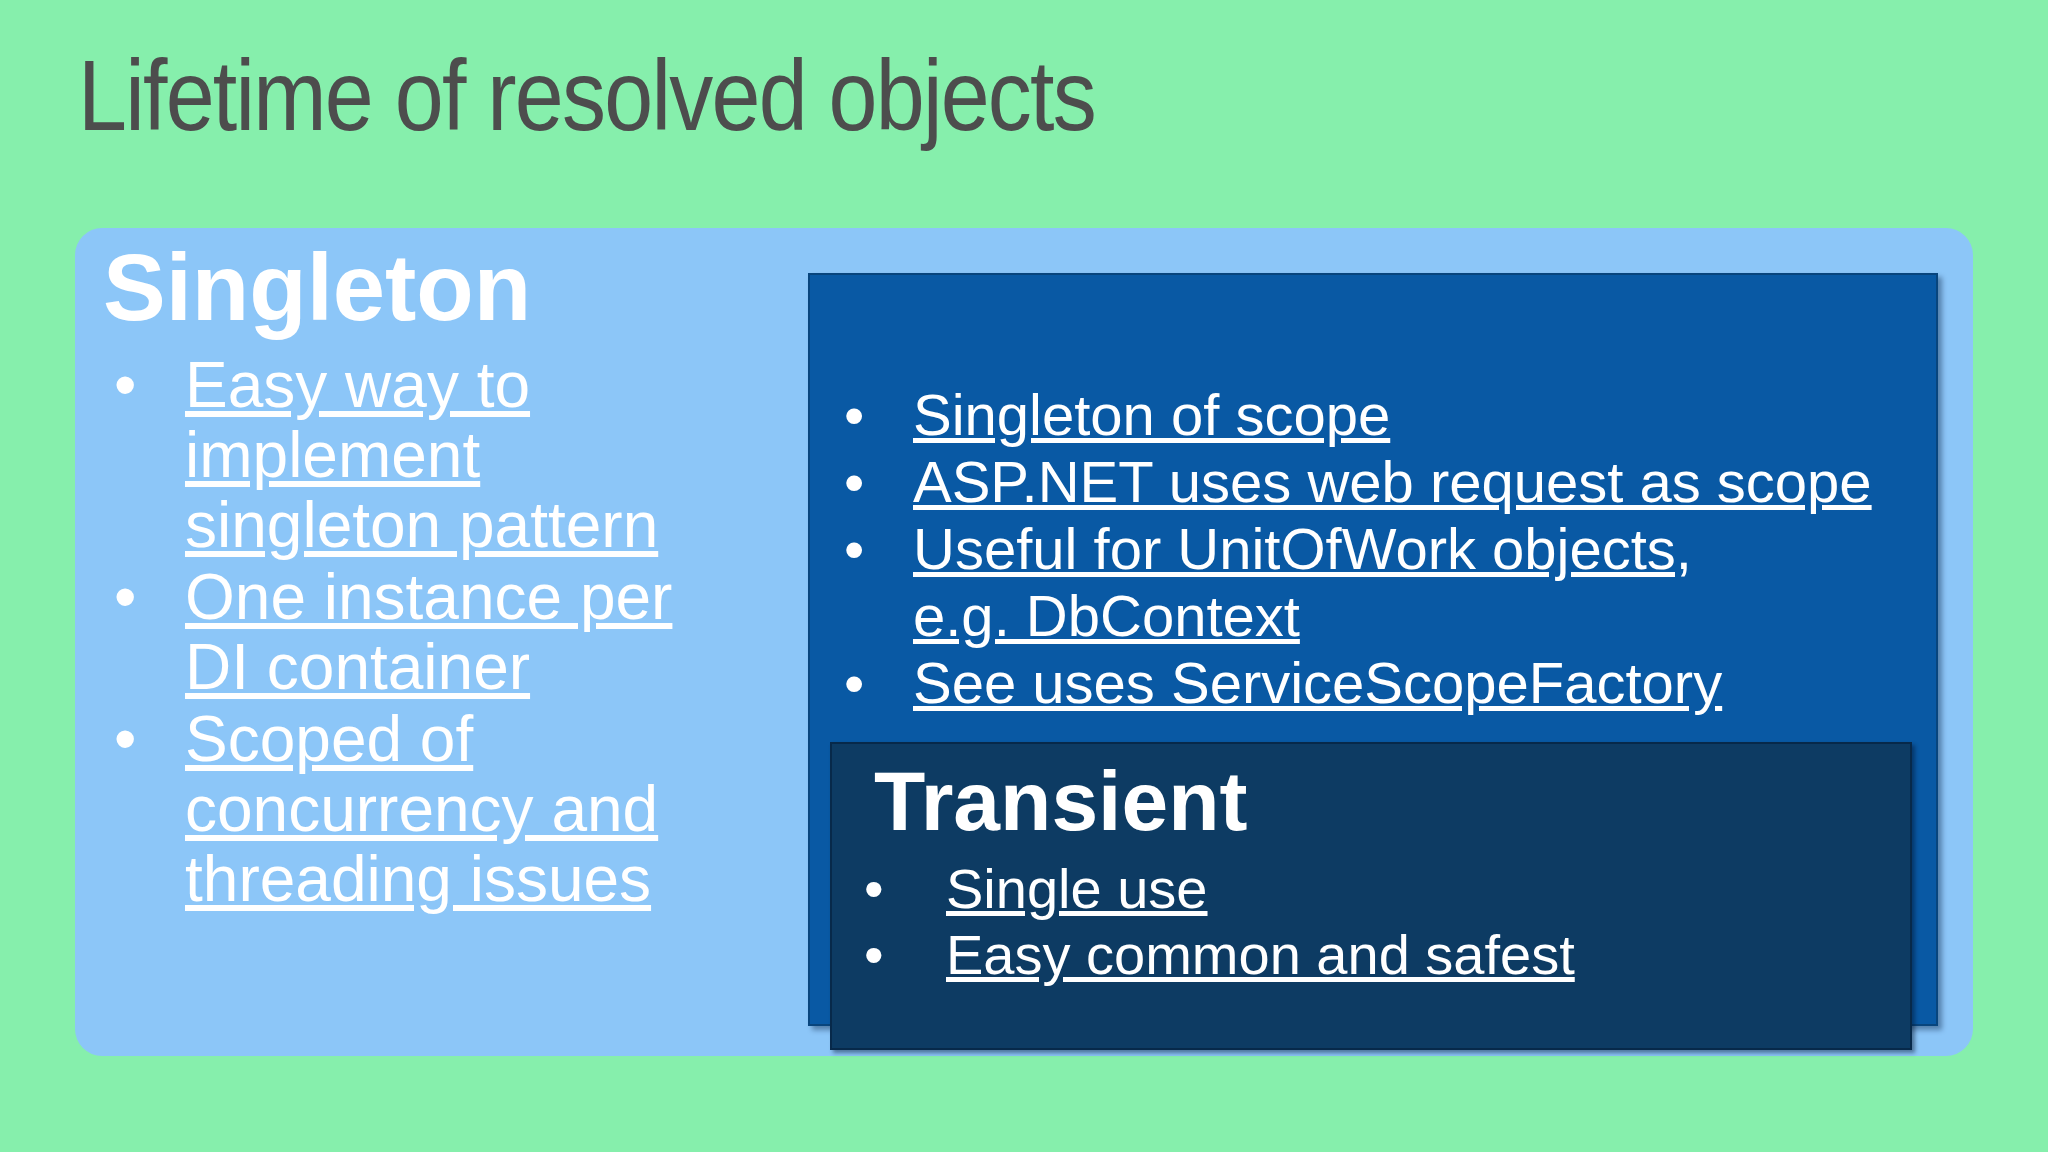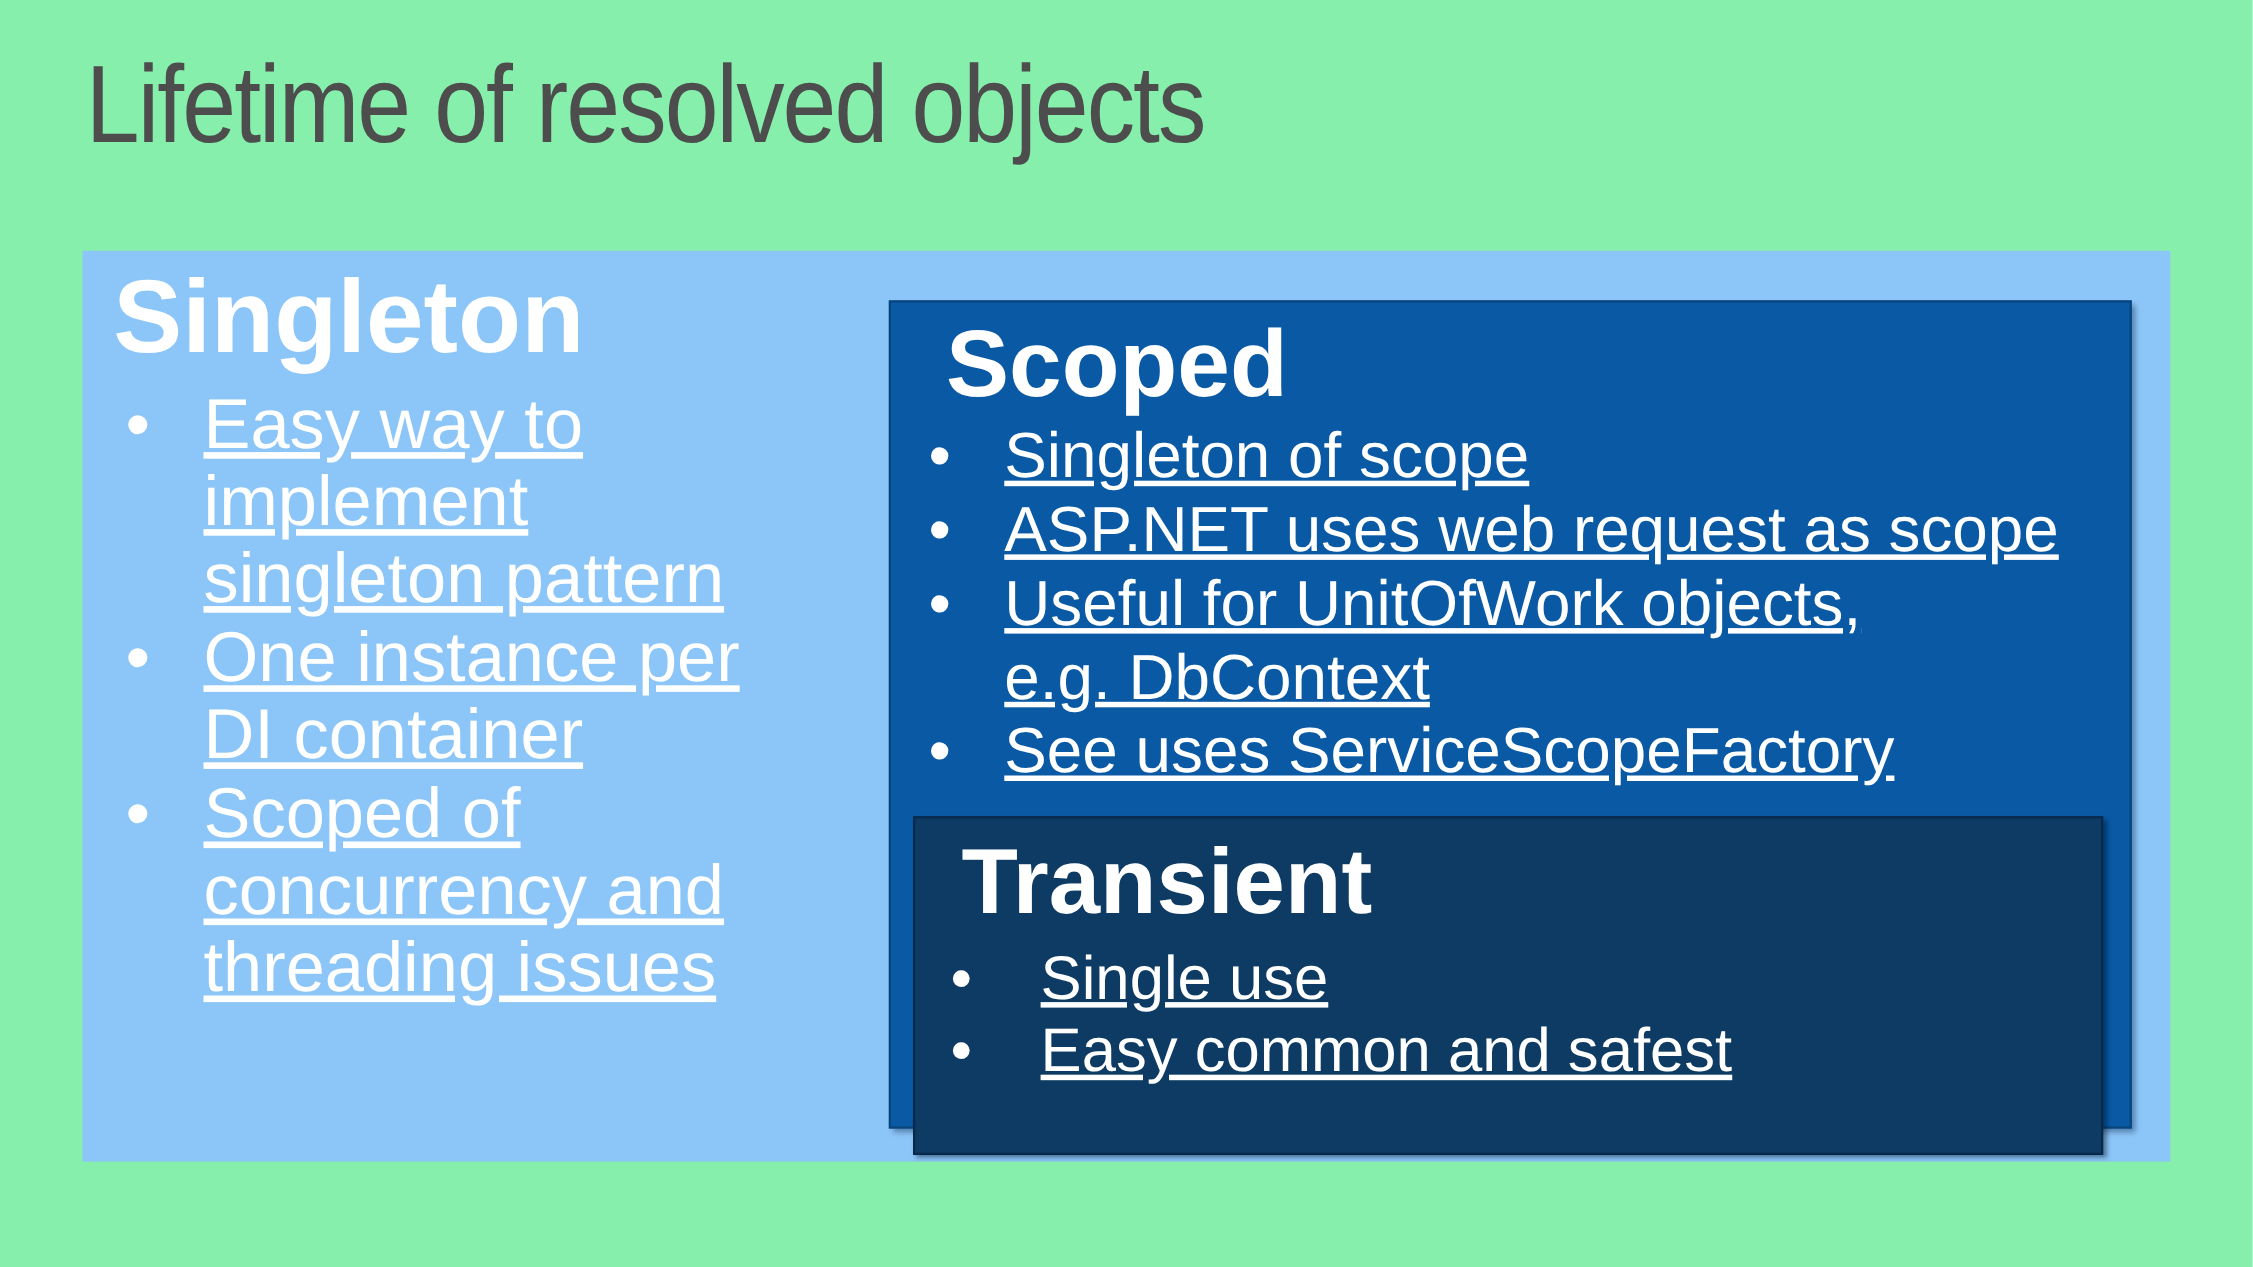--- a/index.html
+++ b/index.html
@@ -30,20 +30,21 @@
   }
 
   
   .panel-singleton {
     position: absolute;
     left: 75px;
     top: 228px;
     width: 1898px;
     height: 828px;
     background: #8cc6f8;
+    border-radius: 27px;
   }
 
   h2 { color: #ffffff; font-weight: bold; white-space: nowrap; }
 
   .singleton-heading {
     position: absolute;
     left: 28px;
     top: 8px;
     font-size: 94px;
     line-height: 1.1;
@@ -144,21 +145,20 @@
       <li>
         <span class="dot">•</span>
         <span class="btext">Scoped of
 concurrency and
 threading issues</span>
       </li>
     </ul>
 
     <div class="box-scoped">
 
-      <h2 class="scoped-heading">Scoped</h2>
 
       <ul class="bullets scoped-bullets">
         <li>
           <span class="dot">•</span>
           <span class="btext">Singleton of scope</span>
         </li>
         <li>
           <span class="dot">•</span>
           <span class="btext">ASP.NET uses web request as scope</span>
         </li>

